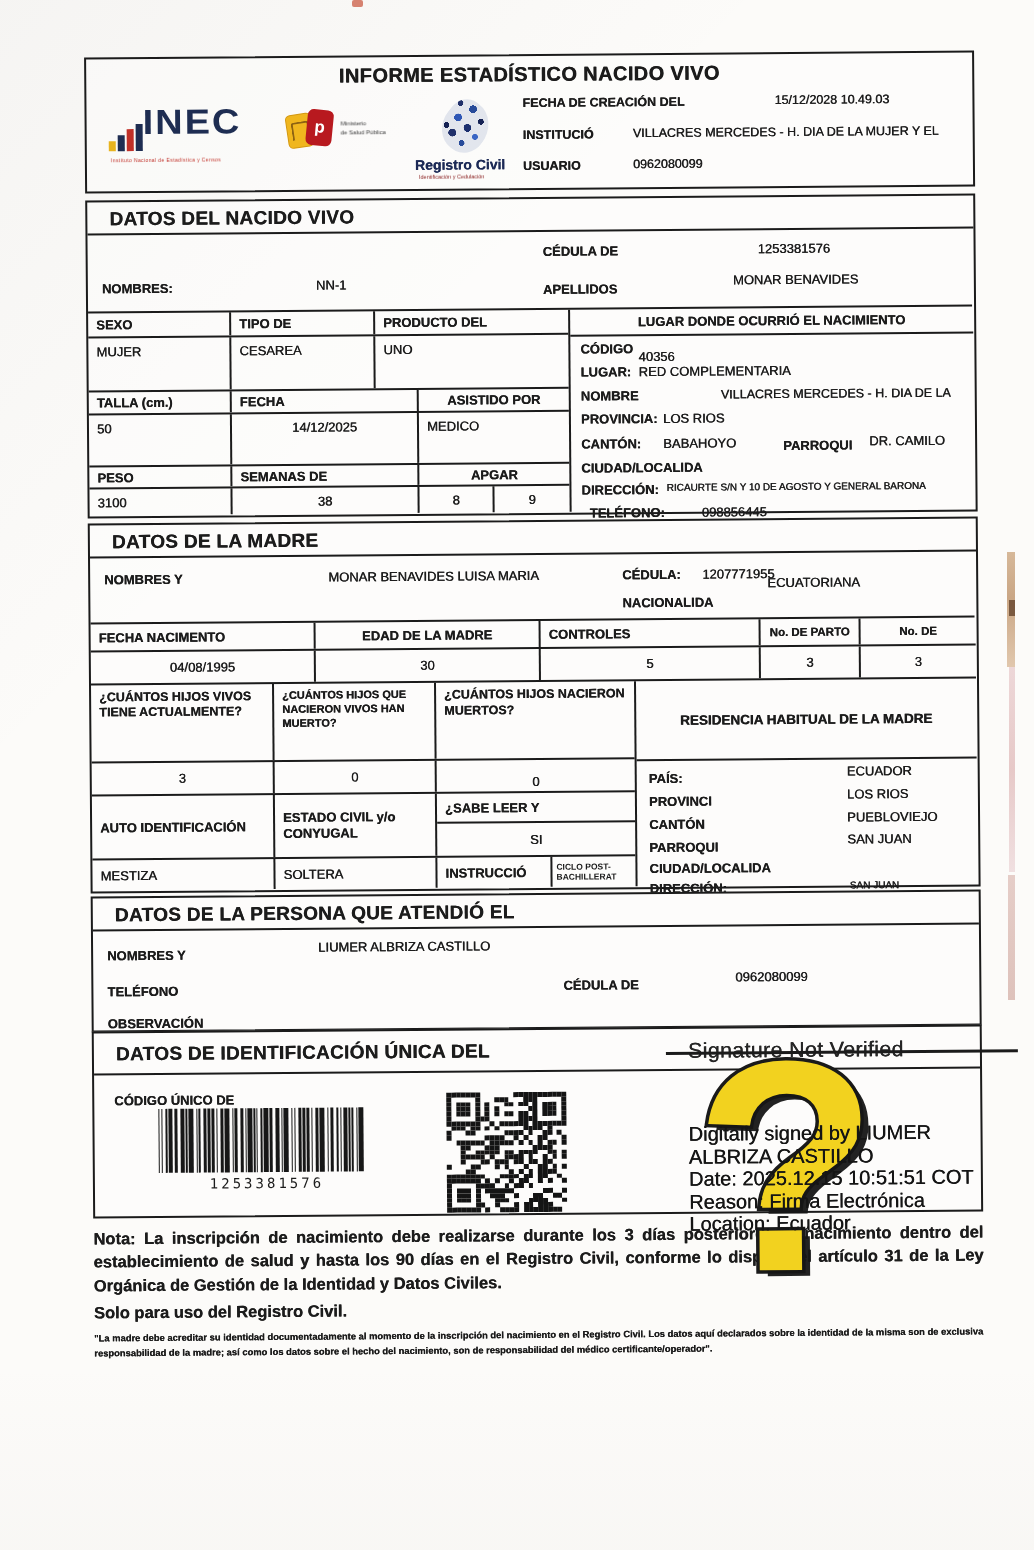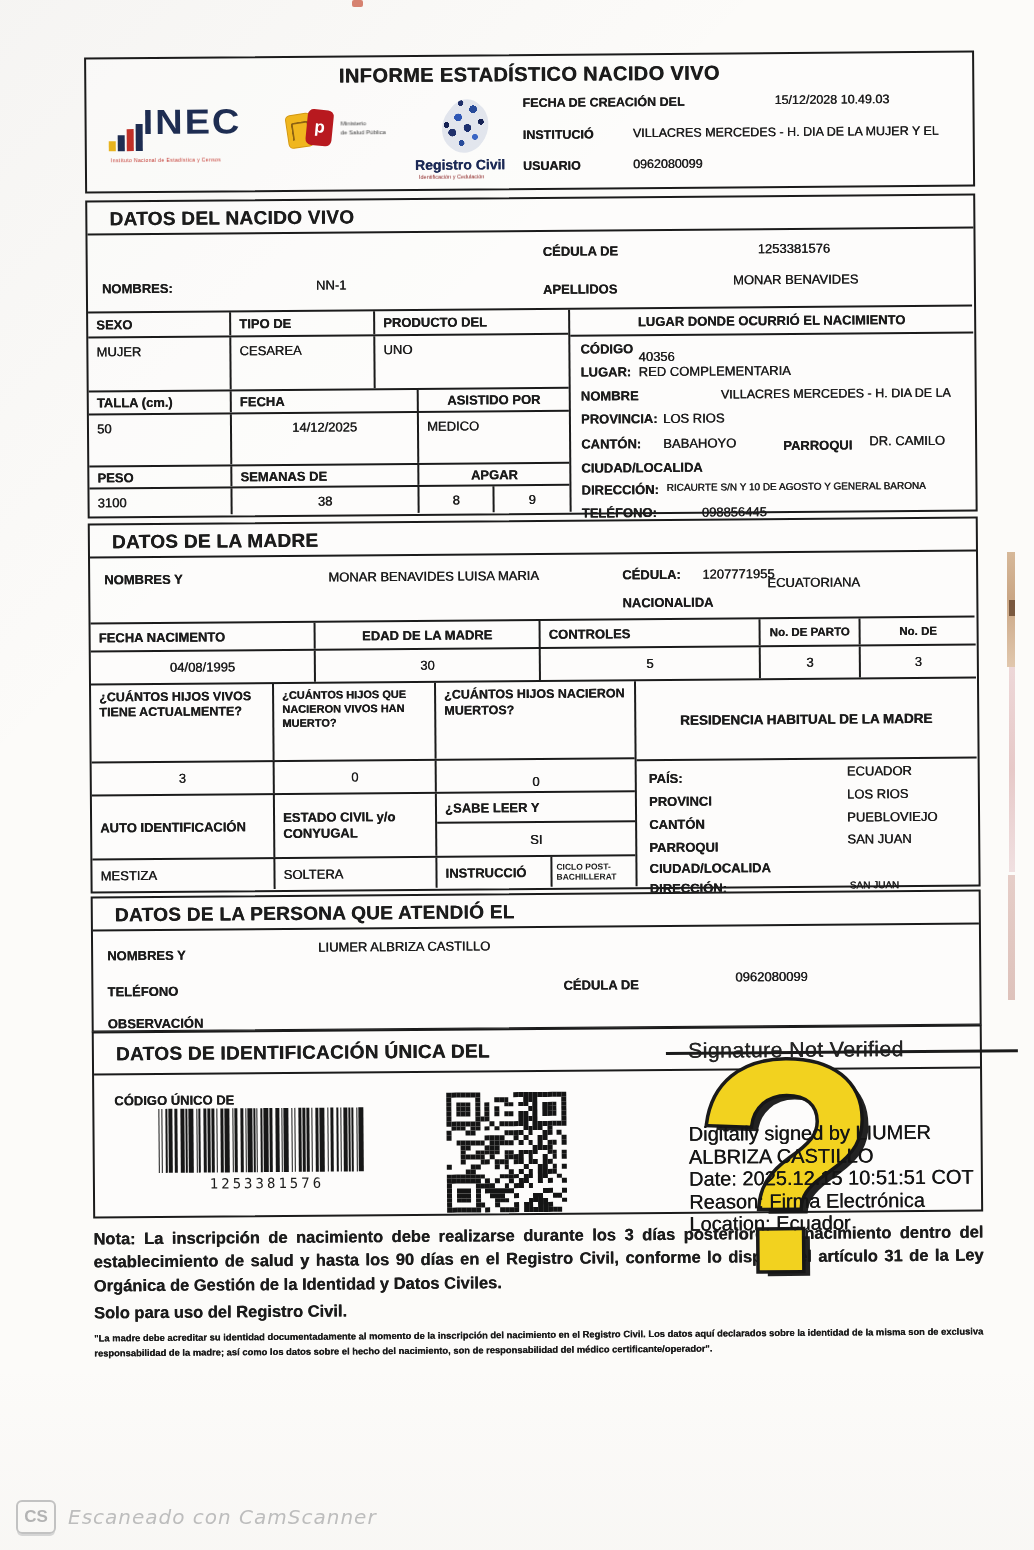--- a/index.html
+++ b/index.html
@@ -194,21 +194,21 @@
           <span class="a val" style="left:150px;top:79px;font-size:12.5px;">VILLACRES MERCEDES - H. DIA DE LA</span>
           <span class="a lbl" style="left:10px;top:102px;">PROVINCIA:</span>
           <span class="a val" style="left:92px;top:102px;">LOS RIOS</span>
           <span class="a lbl" style="left:10px;top:127px;">CANTÓN:</span>
           <span class="a val" style="left:92px;top:127px;">BABAHOYO</span>
           <span class="a lbl" style="left:212px;top:130px;">PARROQUI</span>
           <span class="a val" style="left:298px;top:126px;">DR. CAMILO</span>
           <span class="a lbl" style="left:10px;top:151px;">CIUDAD/LOCALIDA</span>
           <span class="a lbl" style="left:10px;top:173px;">DIRECCIÓN:</span>
           <span class="a val sm" style="left:95px;top:173px;">RICAURTE S/N Y 10 DE AGOSTO Y GENERAL BARONA</span>
-          <span class="a lbl" style="left:10px;top:196px;">TELÉFONO:</span>
+          <span class="a lbl" style="left:18px;top:196px;">TELÉFONO:</span>
           <span class="a val" style="left:130px;top:196px;">098856445</span>
         </div>
       </div>
     </section>
 
     <section class="box" style="top:474px;height:370px;">
       <div class="sec-title">DATOS DE LA MADRE</div>
 
       <div class="a" style="left:0;top:35px;width:884px;height:64px;border-bottom:2.4px solid #1b1b1b;box-sizing:border-box;">
         <span class="a lbl" style="left:14px;top:12px;">NOMBRES Y</span>
@@ -1037,17 +1037,13 @@
     <div class="a nota" style="left:0;top:1252px;width:890px;text-align:left;">Solo para uso del Registro Civil.</div>
     <div class="a fineprint" style="left:0;top:1282px;width:890px;">"La madre debe acreditar su identidad documentadamente al momento de la inscripción del nacimiento en el Registro Civil. Los datos aquí declarados sobre la identidad de la misma son de exclusiva responsabilidad de la madre; así como los datos sobre el hecho del nacimiento, son de responsabilidad del médico certificante/operador".</div>
   </div>
 
   <div class="a" style="left:1007px;top:552px;width:8px;height:115px;background:linear-gradient(#caa27a,#b98a5e 40%,#d8b694);opacity:.75;"></div>
   <div class="a" style="left:1009px;top:600px;width:6px;height:16px;background:#6b4a33;opacity:.85;"></div>
   <div class="a" style="left:1009px;top:667px;width:6px;height:205px;background:linear-gradient(#e3bfc2,#d8a7a7 50%,#e8cdd0);opacity:.6;"></div>
   <div class="a" style="left:1008px;top:875px;width:7px;height:125px;background:linear-gradient(#d3a8a0,#c59389);opacity:.55;"></div>
   <div class="a" style="left:352px;top:0;width:11px;height:7px;background:#c85038;opacity:.7;border-radius:2px;"></div>
 
-  <div class="a" style="left:16px;top:1500px;display:flex;align-items:center;gap:12px;">
-    <div class="cslogo">CS</div>
-    <div class="cstext">Escaneado con CamScanner</div>
-  </div>
 </div>
 
 </body></html>

